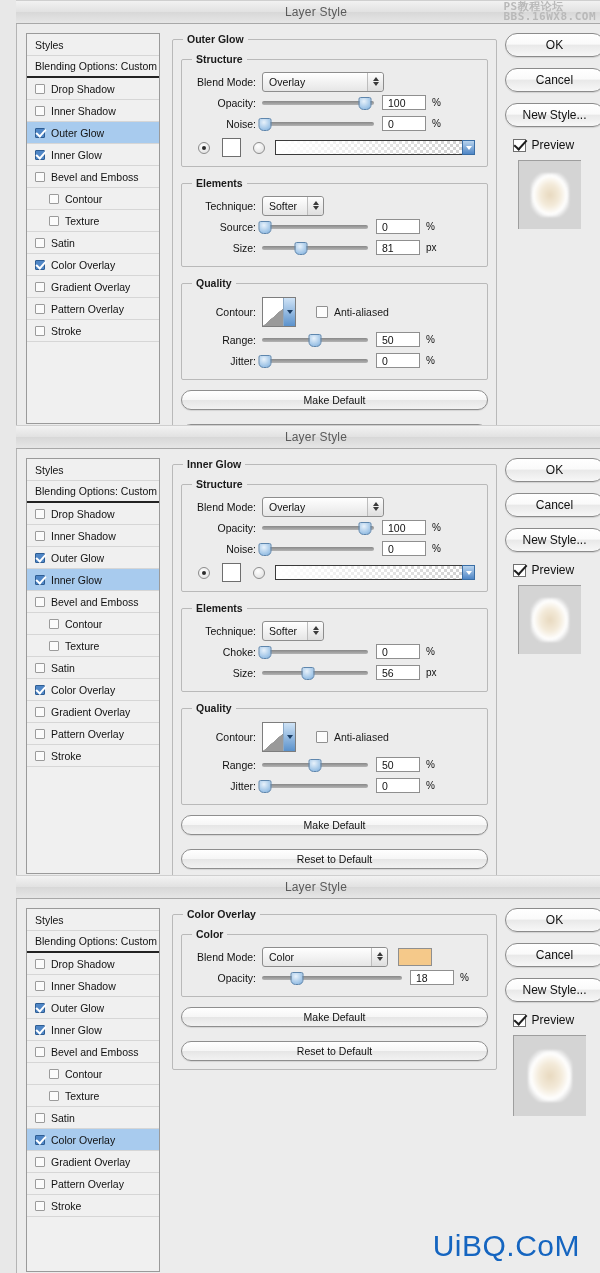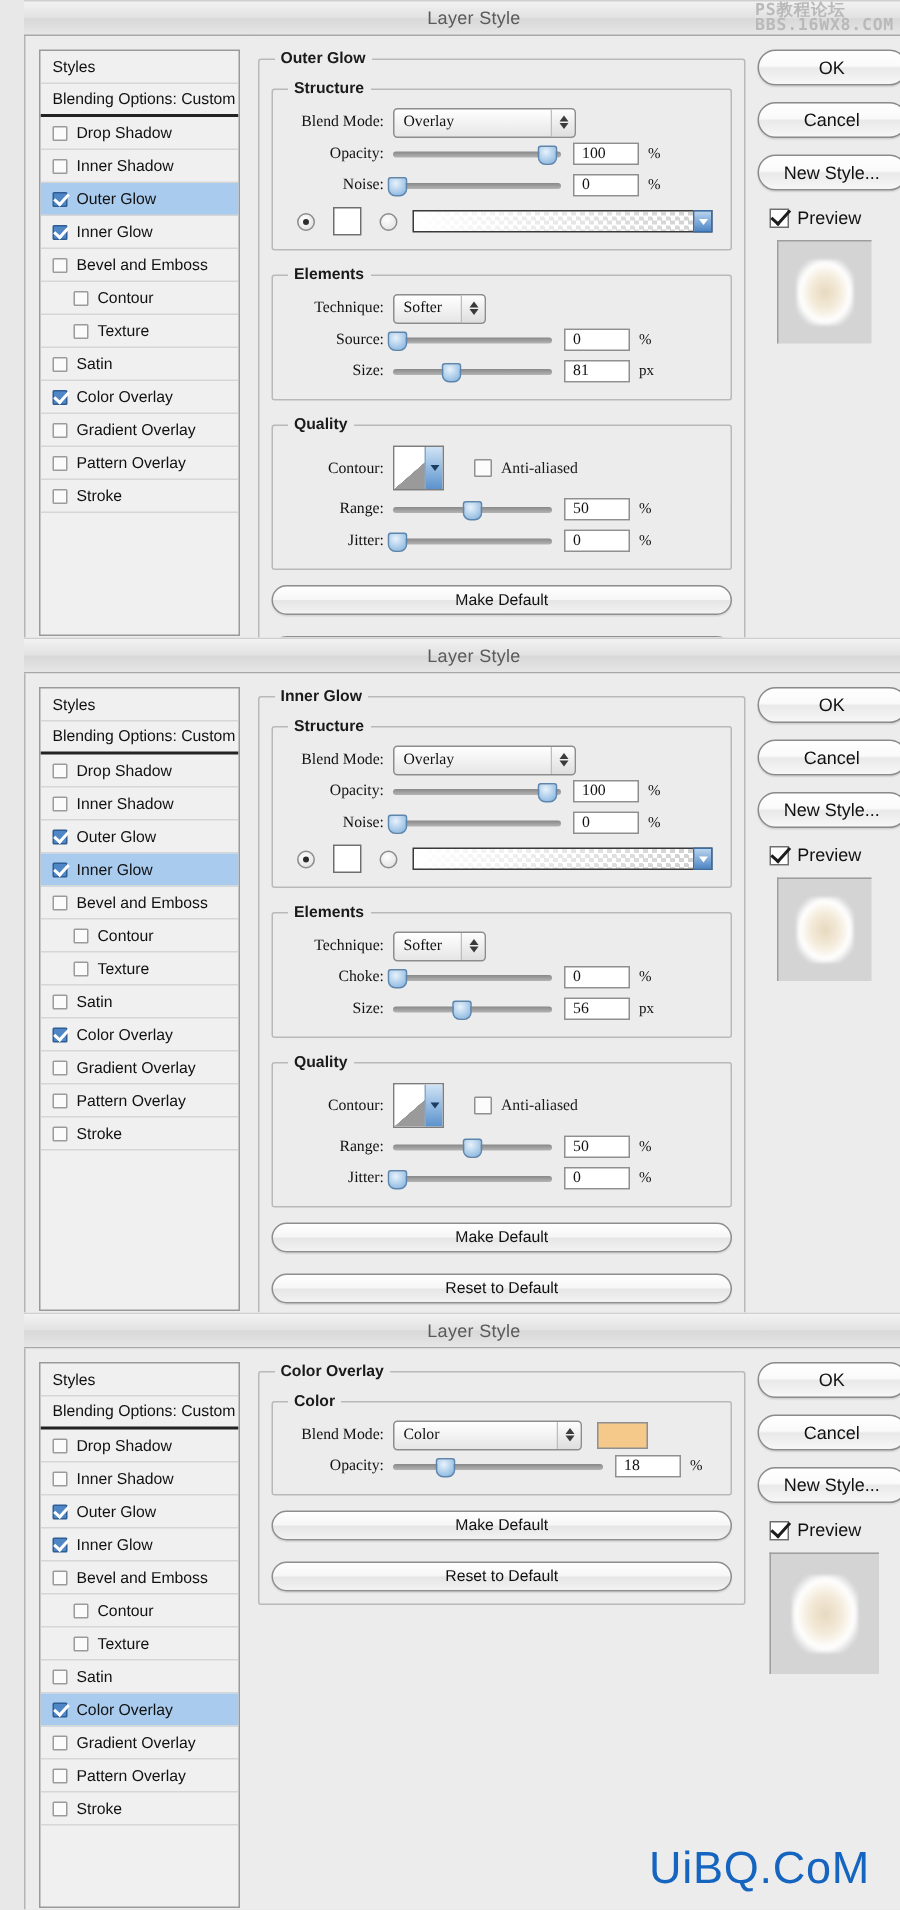--- a/index.html
+++ b/index.html
@@ -87,21 +87,21 @@
     border:1px solid #b9b9b9;border-radius:2px;
     margin:0 0 10px 0;padding:6px 8px 8px 8px;
     box-sizing:border-box;
   }
   fieldset.grp > legend{
     font-size:10.5px;font-weight:bold;color:#1a1a1a;
     padding:0 4px;margin-left:2px;
   }
   fieldset.sub{margin:2px 0 10px 0;}
 
-  .row{display:flex;align-items:center;height:21px;font-family:Liberation Serif, serif;}
+  .row{display:flex;align-items:center;height:21px;}
   .lab{
     font-size:10.5px;color:#111;text-align:right;
     flex:none;padding-right:6px;
   }
   .lab.w70{width:66px;}
 
   
   .sel-box{
     height:20px;border:1px solid #8d8d8d;border-radius:3px;
     background:linear-gradient(to bottom,#ffffff,#e6e6e6);

